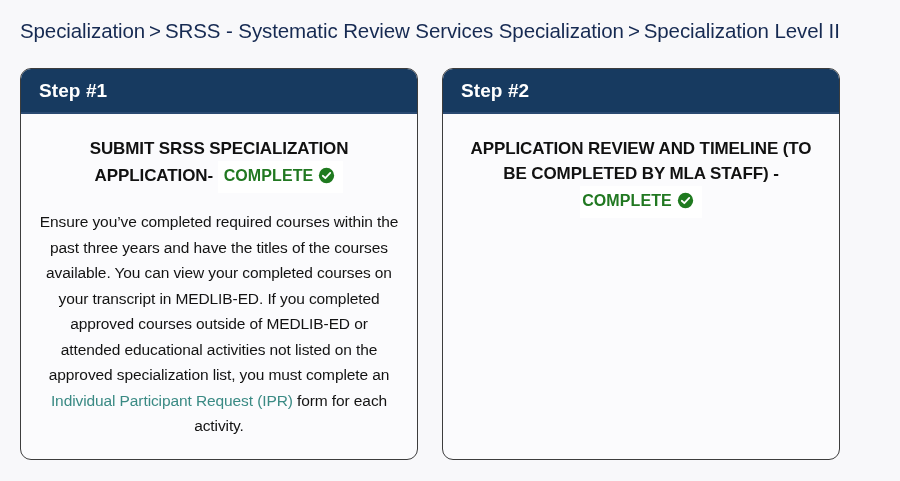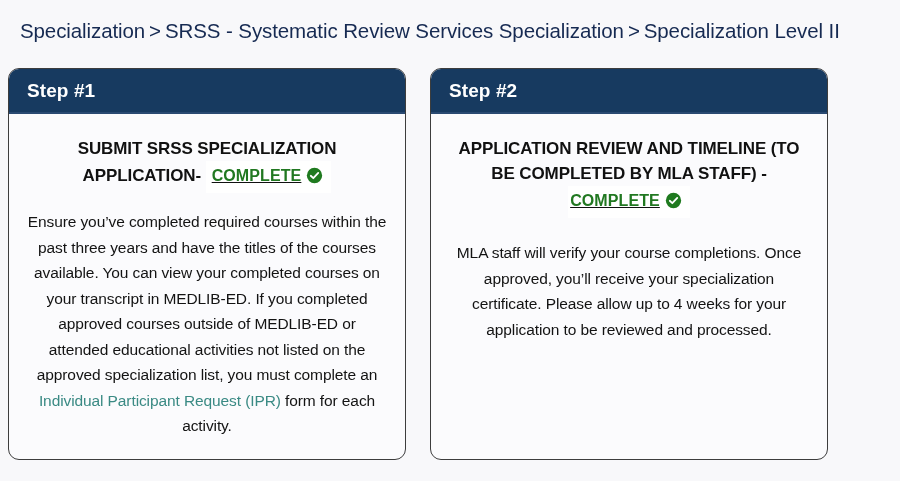--- a/index.html
+++ b/index.html
@@ -35,21 +35,21 @@
   }
   .breadcrumb .crumb { color: #162a52; }
   .breadcrumb .sep {
     color: #162a52;
     padding: 0 4px;
   }
 
   
   .cards {
     position: absolute;
-    left: 8px;
+    left: 20px;
     top: 68px;
     width: 860px;
     display: flex;
     gap: 24px;
   }
   .card {
     width: 398px;
     background: #fbfbfd;
     border: 1px solid #3d3d3d;
     border-radius: 11px;
@@ -85,21 +85,20 @@
     color: #111111;
     letter-spacing: -0.1px;
     margin: 0 0 16px 0;
   }
   .card-title .dash { color: #111111; }
   .status-badge {
     background: #ffffff;
     padding: 2px 8px 2px 6px;
     white-space: nowrap;
     display: inline-block;
-    text-decoration: underline;
   }
   .status-text {
     color: #217821;
     font-weight: 700;
     font-size: 16px;
     letter-spacing: 0.1px;
   }
   .check-icon {
     display: inline-block;
     vertical-align: -3px;
@@ -147,18 +146,17 @@
 
     <section class="card card-2">
       <div class="card-header">
         <span class="card-header-label">Step #2</span>
       </div>
       <div class="card-body">
         <h2 class="card-title"><span>APPLICATION REVIEW AND TIMELINE (TO BE COMPLETED BY MLA STAFF)</span> <span class="dash">-</span><span class="status-badge"><span class="status-text">COMPLETE</span><span class="check-icon"><svg width="17" height="17" viewBox="0 0 20 20">
                   <circle cx="10" cy="10" r="9" fill="#1f7a1f"></circle>
                   <path d="M5.6 10.3 L8.6 13.2 L14.4 6.9" fill="none" stroke="#ffffff" stroke-width="2.1" stroke-linecap="round" stroke-linejoin="round"></path>
                 </svg></span></span></h2>
-        <p class="card-text"><span>MLA staff will verify your course completions. Once approved, you’ll receive your specialization certificate. Please allow up to 4 weeks for your application to be reviewed and processed.</span></p>
       </div>
     </section>
 
   </div>
 </div>
 
 </body></html>

